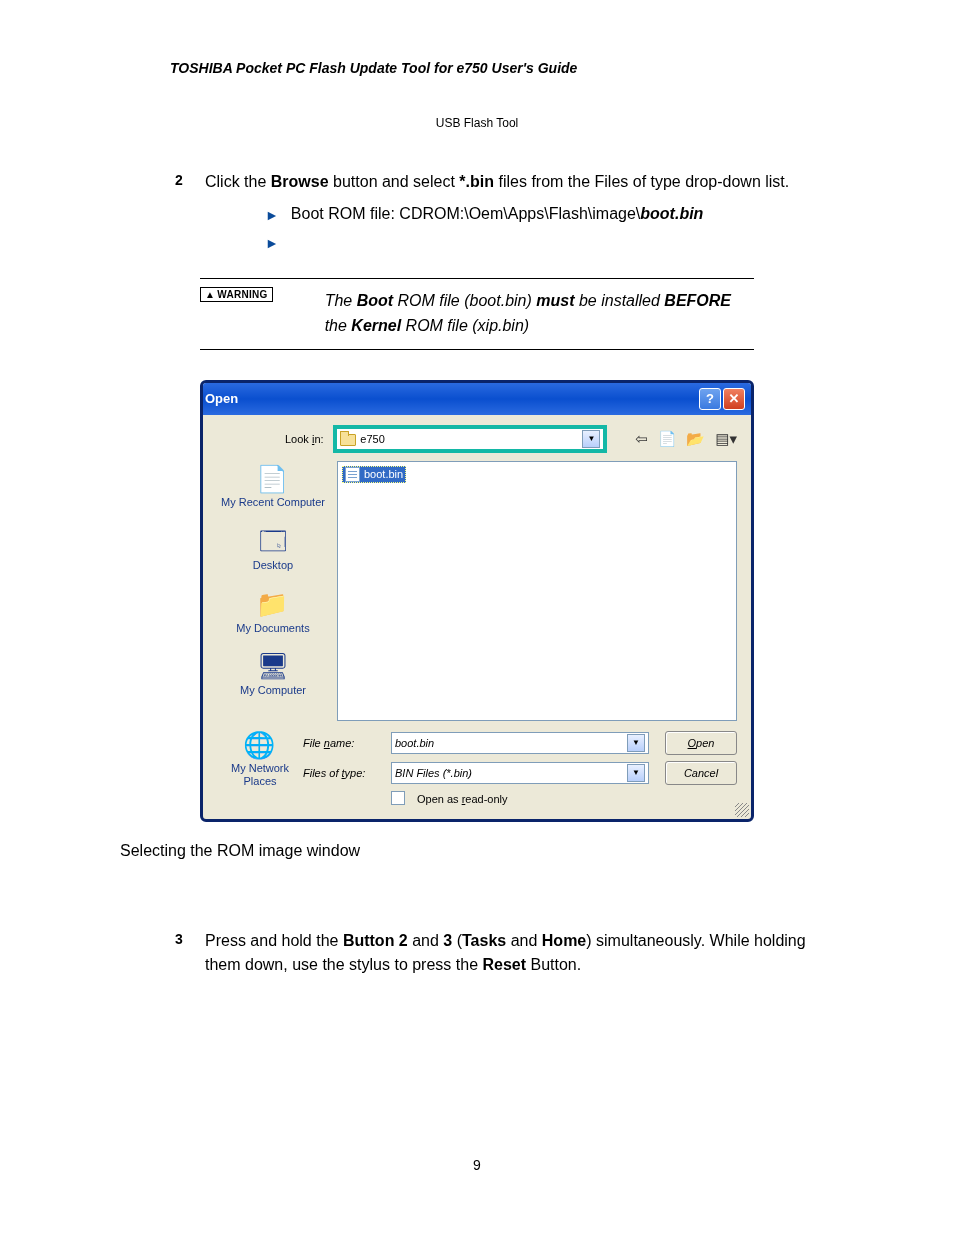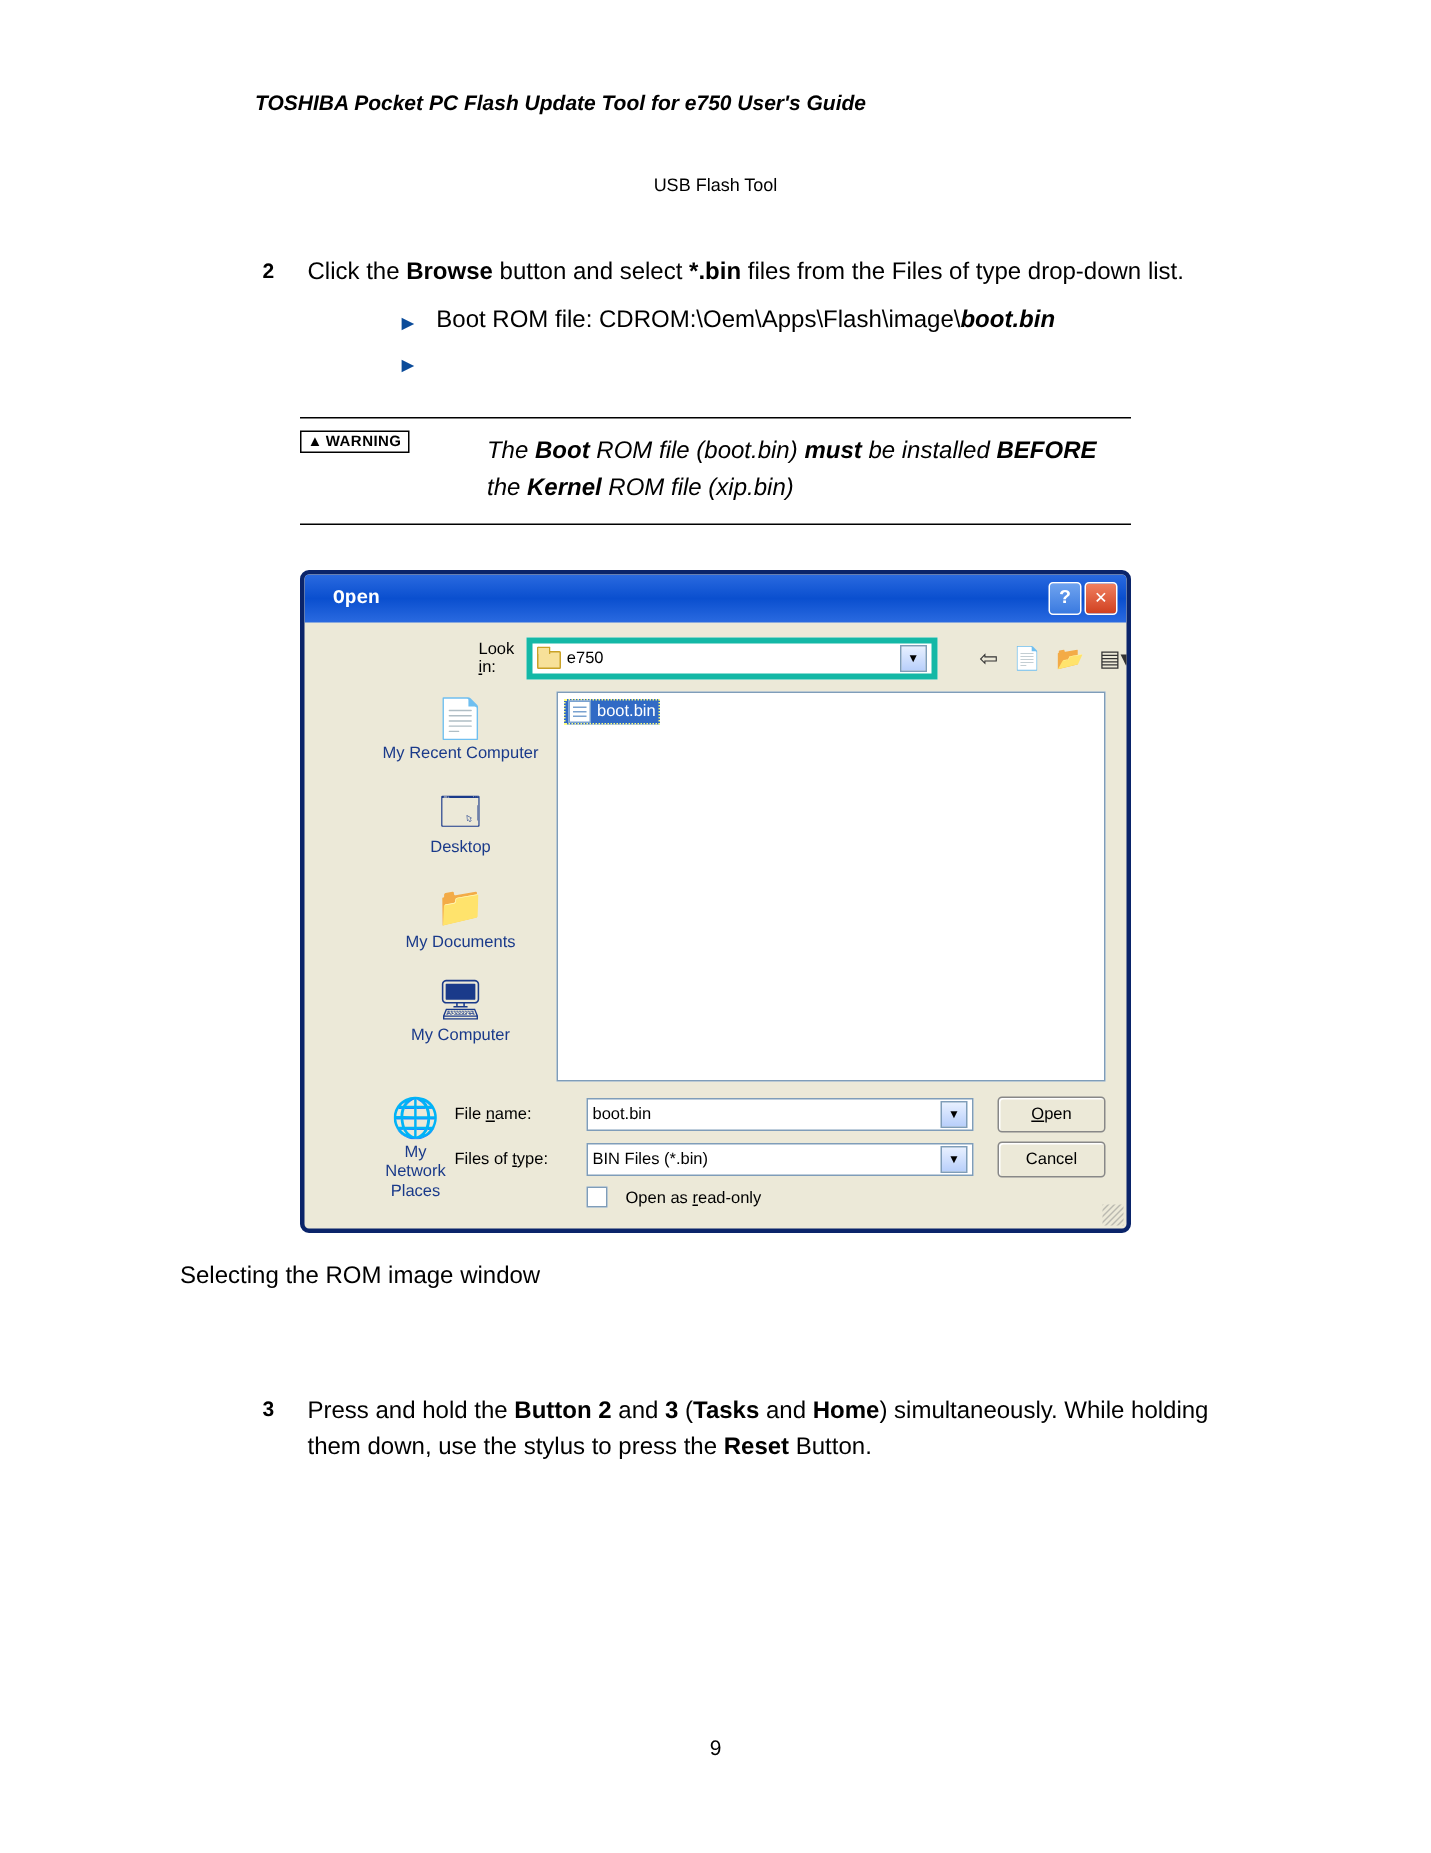--- a/index.html
+++ b/index.html
@@ -89,37 +89,36 @@
     font-family: Tahoma, sans-serif;
     font-size: 11px;
     position: relative;
     overflow: hidden;
   }
   .titlebar {
     background: linear-gradient(to bottom, #2a6ae0 0%, #0a4fcf 50%, #2a6ae0 100%);
     color: #fff;
     font-weight: bold;
     font-size: 13px;
-    padding: 5px 6px 5px 19px;
+    padding: 5px 6px 5px 2px;
     display: flex;
     align-items: center;
     justify-content: space-between;
-    font-family: Liberation Mono, monospace;
   }
   .title-btns { display:flex; gap:2px; }
   .title-btn {
     width: 20px; height: 20px;
     border: 1px solid #fff;
     border-radius: 3px;
     display: flex; align-items:center; justify-content:center;
     font-size: 13px; font-weight: bold;
   }
   .help-btn { background: linear-gradient(#6fa3ef,#3a7ae0); color:#fff; }
   .close-btn { background: linear-gradient(#f08060,#d04020); color:#fff; }
-  .dialog-body { padding: 10px 14px 14px 14px; margin-left: 34px; }
+  .dialog-body { padding: 10px 14px 14px 14px; }
   .lookin-row {
     display:flex; align-items:center; gap: 8px; margin-bottom: 8px;
     padding-left: 68px;
   }
   .lookin-label { width: 46px; }
   .lookin-dropdown {
     flex: 0 0 260px;
     background: #fff;
     border: 4px solid #14b8a6;
     height: 20px;
@@ -160,21 +159,21 @@
     border: 1px dotted #ffff80;
     padding: 0 2px;
     font-size: 11px;
   }
   .bottom-rows { margin-top: 10px; display:flex; }
   .bottom-left {
     width: 112px;
     text-align:center; font-size:11px; color:#1a3a8a;
   }
   .bottom-center { flex:1; }
-  .field-row { display:flex; align-items:center; gap: 8px; margin-bottom: 6px; }
+  .field-row { display:flex; align-items:center; gap: 8px; margin-bottom: 6px; font-style: italic; }
   .field-label { width: 80px; }
   .text-combo {
     flex: 0 0 250px;
     background:#fff; border:1px solid #7f9db9;
     height: 20px; display:flex; align-items:center;
     padding: 0 3px; gap:4px;
   }
   .btn {
     width: 70px; height: 22px;
     background: #ece9d8;

